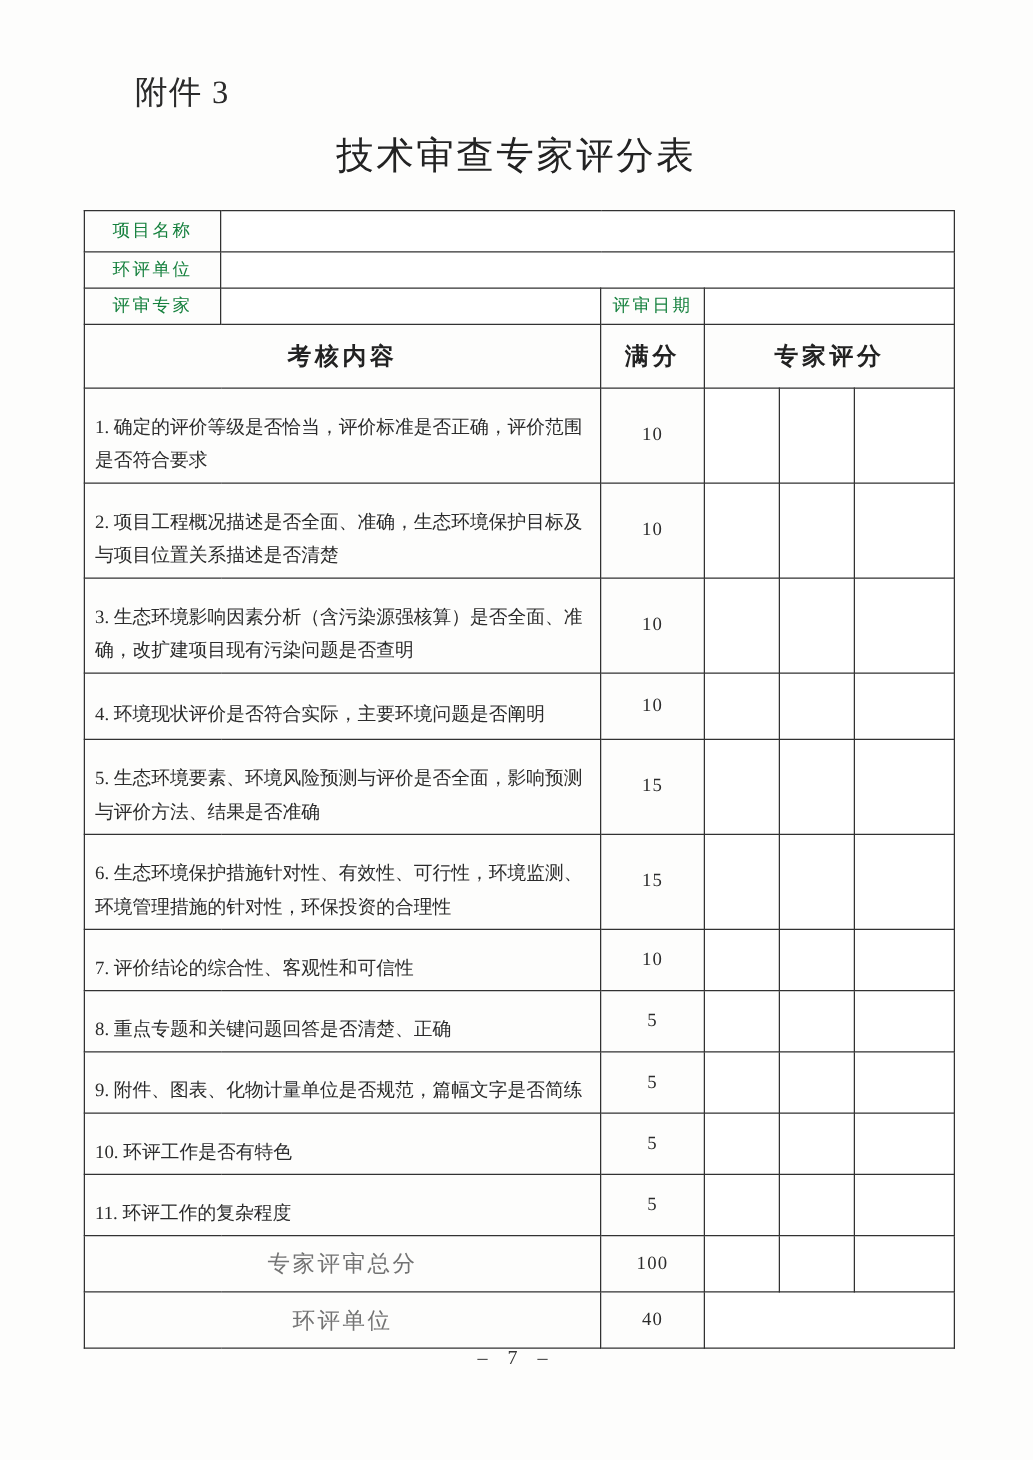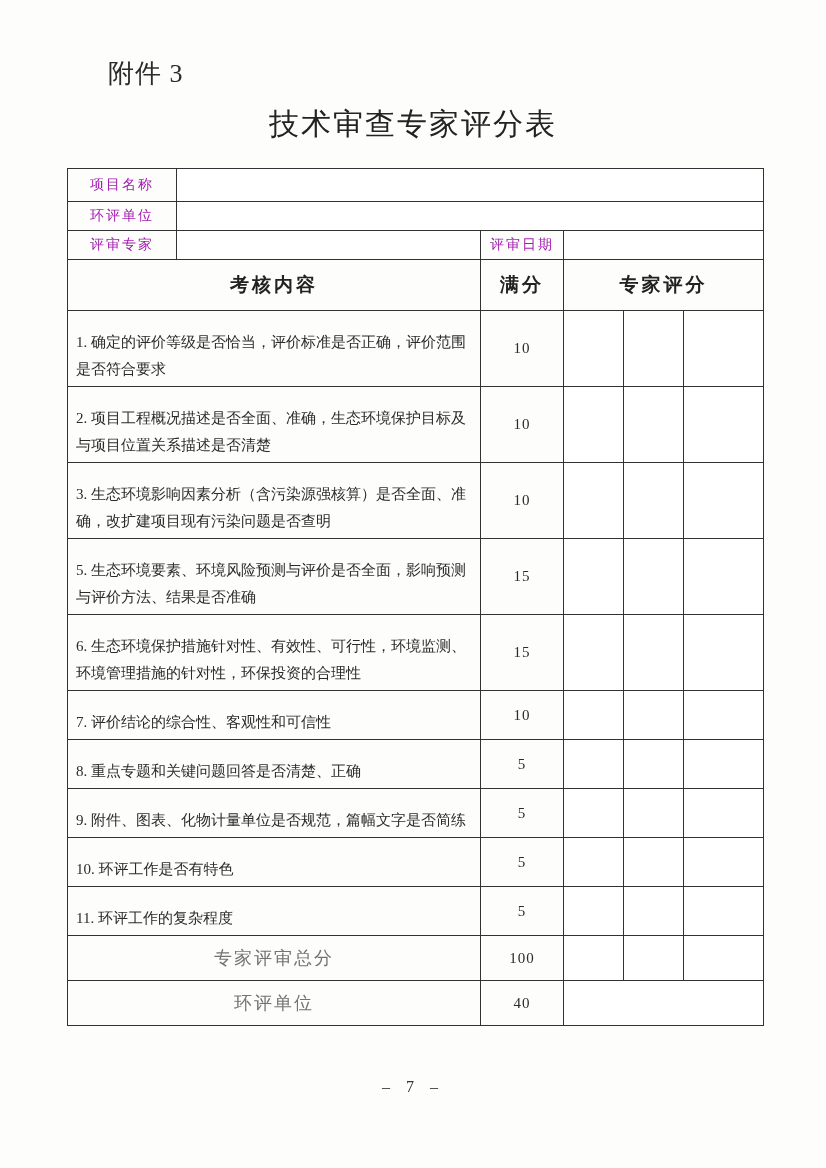--- a/index.html
+++ b/index.html
@@ -45,21 +45,21 @@
   }
   table.scoring-table td {
     border: 1.5px solid #323232;
     overflow: hidden;
     vertical-align: middle;
   }
   td.info-label {
     font-size: 14px;
     text-align: center;
     letter-spacing: 2px;
-    color: #a21caf;
+    color: #15803d;
     margin-top: 24px;
   }
   td.info-value {
     background: #fff;
   }
   td.head-cell {
     font-size: 19px;
     font-weight: bold;
     text-align: center;
     letter-spacing: 3px;
@@ -148,20 +148,27 @@
       <td class="empty-cell"></td>
       <td class="empty-cell"></td>
     </tr>
     <tr style="height:57px">
       <td class="content-cell" colspan="2">3. 生态环境影响因素分析（含污染源强核算）是否全面、准确，改扩建项目现有污染问题是否查明</td>
       <td class="score-cell">10</td>
       <td class="empty-cell"></td>
       <td class="empty-cell"></td>
       <td class="empty-cell"></td>
     </tr>
+    <tr style="height:53px">
+      <td class="content-cell" colspan="2">4. 环境现状评价是否符合实际，主要环境问题是否阐明</td>
+      <td class="score-cell">10</td>
+      <td class="empty-cell"></td>
+      <td class="empty-cell"></td>
+      <td class="empty-cell"></td>
+    </tr>
     <tr style="height:55px">
       <td class="content-cell" colspan="2">5. 生态环境要素、环境风险预测与评价是否全面，影响预测与评价方法、结果是否准确</td>
       <td class="score-cell">15</td>
       <td class="empty-cell"></td>
       <td class="empty-cell"></td>
       <td class="empty-cell"></td>
     </tr>
     <tr style="height:58px">
       <td class="content-cell" colspan="2">6. 生态环境保护措施针对性、有效性、可行性，环境监测、环境管理措施的针对性，环保投资的合理性</td>
       <td class="score-cell">15</td>

